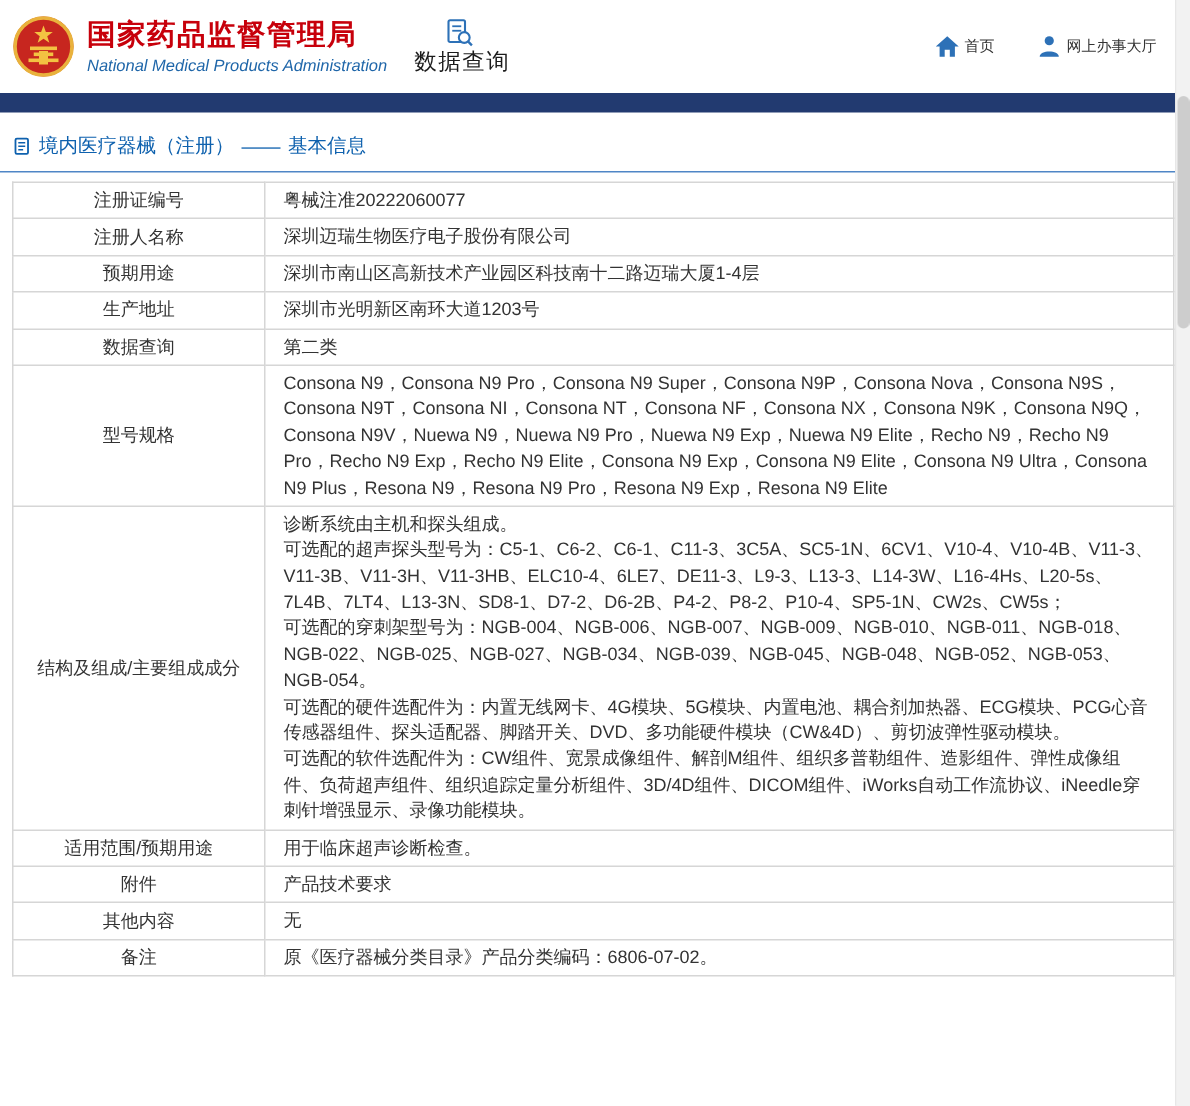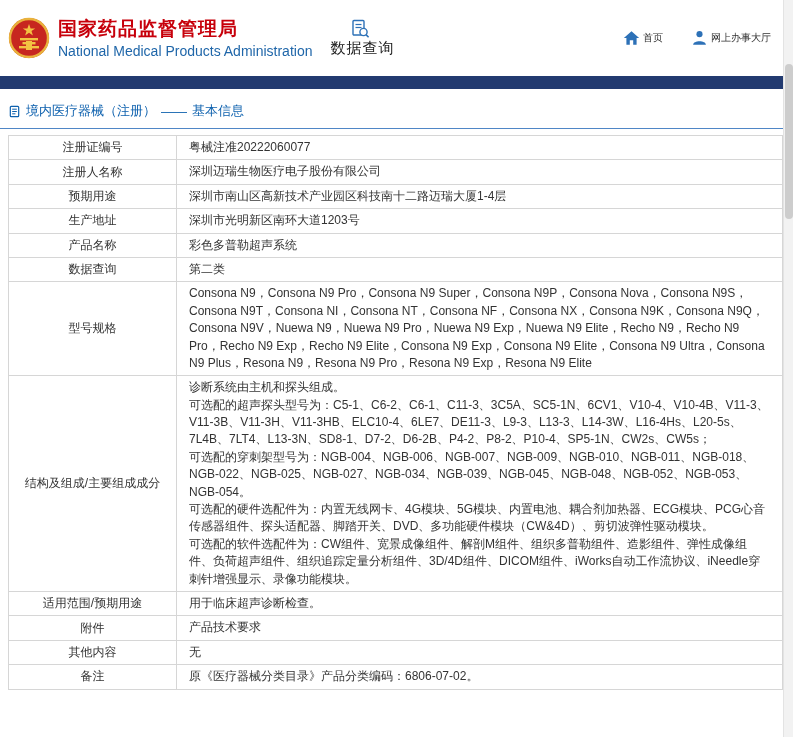--- a/index.html
+++ b/index.html
@@ -1,24 +1,24 @@
 <!DOCTYPE html>
 <html><head>
 <meta charset="utf-8">
 <style>
   * { margin:0; padding:0; box-sizing:border-box; }
   html,body { width:793px; height:737px; overflow:hidden; background:#fff;
     font-family:"Liberation Sans","DejaVu Sans",sans-serif; }
 
   
-  .site-header { display:flex; align-items:center; height:76px; padding:0 22px 0 8px; background:#fff; }
+  .site-header { display:flex; align-items:center; height:62px; padding:0 22px 0 8px; background:#fff; }
   .emblem { width:42px; height:42px; flex:0 0 42px; }
   .agency { margin-left:8px; }
   .agency .cn { color:#c7000b; font-size:19px; font-weight:bold; letter-spacing:1px; line-height:1.25; }
-  .agency .en { color:#1f66a9; font-size:14px; margin-top:3px; white-space:nowrap; }
+  .agency .en { color:#1f66a9; font-size:11px; margin-top:3px; white-space:nowrap;font-style:italic; }
   .dq { display:flex; align-items:center; margin-left:18px; cursor:pointer;flex-direction:column; }
   .dq-icon { width:20px; height:20px; margin-right:4px; display:inline-flex; }
   .dq-label { font-size:15px; color:#1b1b1b; letter-spacing:1px; }
   .hdr-links { margin-left:auto; display:flex; gap:28px; }
   .hlink { display:flex; flex-direction:row; align-items:center; gap:3px;
     font-size:10px; color:#333; text-decoration:none; cursor:pointer; }
   .hlink .ic { width:17px; height:16px; display:inline-flex; }
 
   .navy-bar { height:13px; background:#223a70; }
 
@@ -120,24 +120,20 @@
       </tr>
       <tr>
         <td class="label-cell">预期用途</td>
         <td class="value-cell">深圳市南山区高新技术产业园区科技南十二路迈瑞大厦1-4层</td>
       </tr>
       <tr>
         <td class="label-cell">生产地址</td>
         <td class="value-cell">深圳市光明新区南环大道1203号</td>
       </tr>
       <tr>
-        <td class="label-cell">产品名称</td>
-        <td class="value-cell">彩色多普勒超声系统</td>
-      </tr>
-      <tr>
         <td class="label-cell">数据查询</td>
         <td class="value-cell">第二类</td>
       </tr>
       <tr>
         <td class="label-cell">型号规格</td>
         <td class="value-cell">Consona N9，Consona N9 Pro，Consona N9 Super，Consona N9P，Consona Nova，Consona N9S，Consona N9T，Consona NI，Consona NT，Consona NF，Consona NX，Consona N9K，Consona N9Q，Consona N9V，Nuewa N9，Nuewa N9 Pro，Nuewa N9 Exp，Nuewa N9 Elite，Recho N9，Recho N9 Pro，Recho N9 Exp，Recho N9 Elite，Consona N9 Exp，Consona N9 Elite，Consona N9 Ultra，Consona N9 Plus，Resona N9，Resona N9 Pro，Resona N9 Exp，Resona N9 Elite</td>
       </tr>
       <tr>
         <td class="label-cell">结构及组成/主要组成成分</td>
         <td class="value-cell">诊断系统由主机和探头组成。

